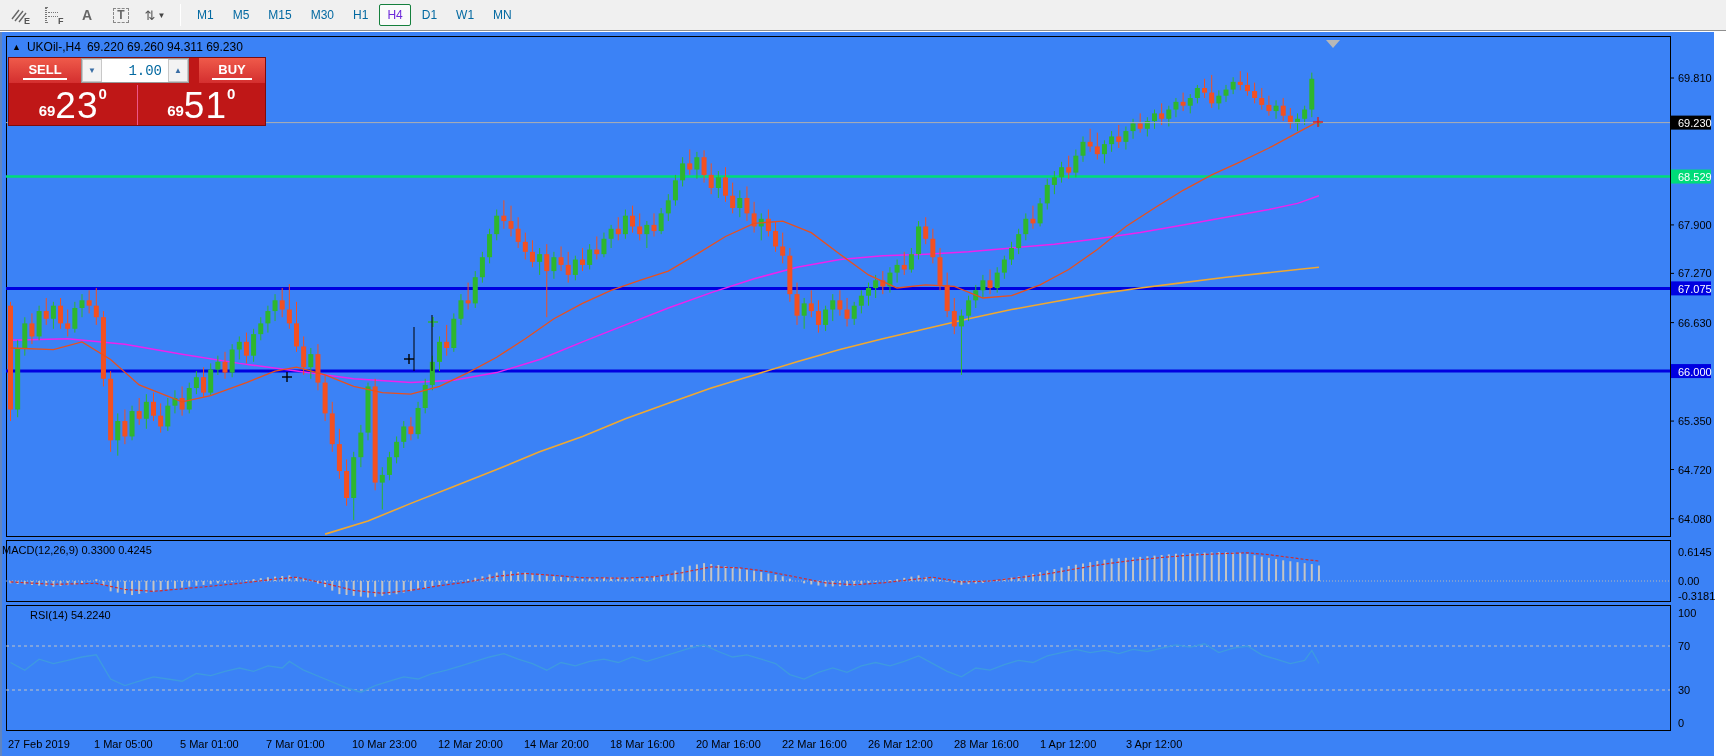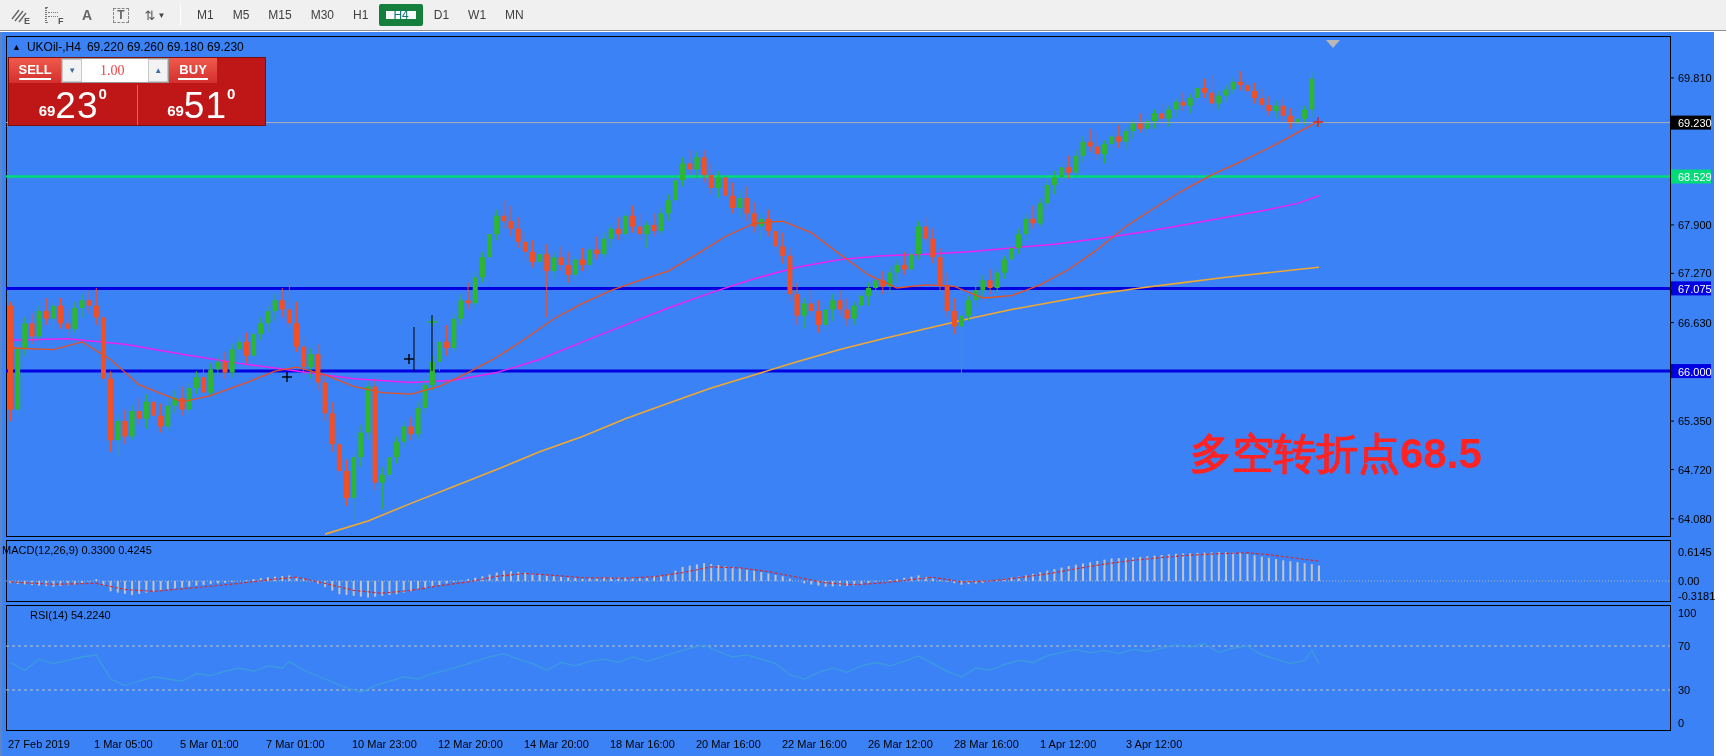--- a/index.html
+++ b/index.html
@@ -6,22 +6,22 @@
   html,body { width:1726px; height:756px; background:#f0f0f0; font-family:"Liberation Sans", sans-serif; overflow:hidden; }
   #stage { position:relative; width:1726px; height:756px; background:#ffffff; }
 
   
   #toolbar { position:absolute; left:0; top:0; width:1726px; height:31px; background:#f0f0f0;
              border-bottom:1px solid #8f8f8f; display:flex; align-items:center; }
   .tb-btn { height:24px; min-width:30px; margin-left:4px; display:flex; align-items:center; justify-content:center;
             color:#555; font-size:12px; border:1px solid transparent; border-radius:2px; position:relative; }
   .tb-sep { width:1px; height:22px; background:#c0c0c0; margin:0 8px 0 10px; border-right:1px solid #fff; }
   .tf-btn { height:22px; padding:0 7px; margin-right:3px; display:flex; align-items:center; justify-content:center;
-            font-size:12px; color:#404040; border:1px solid transparent; border-radius:2px; }
-  .tf-btn.active { background:#fafafa; border:7px solid #15803d; color:#0f766e; }
+            font-size:12px; color:#0369a1; border:1px solid transparent; border-radius:2px; }
+  .tf-btn.active { background:#fafafa; border:1px solid #15803d; color:#6d28d9; }
   .glyph-hatch { position:relative; width:18px; height:16px; }
   .glyph-hatch svg { position:absolute; left:0; top:0; }
   .sub-letter { position:absolute; right:-2px; bottom:-3px; font-size:9px; font-weight:bold; color:#555; }
   .glyph-grid { position:relative; width:16px; height:14px; border:1px dotted #777; }
   .glyph-grid:before { content:""; position:absolute; left:2px; top:4px; width:10px; height:0; border-top:1px dotted #777; }
   .glyph-grid:after  { content:""; position:absolute; left:2px; top:8px; width:10px; height:0; border-top:1px dotted #777; }
   .glyph-A { font-size:14px; font-weight:bold; color:#666; }
   .glyph-T { font-size:12px; font-weight:bold; color:#666; border:1px dashed #888; padding:0 3px; line-height:13px; }
   .glyph-arrows { font-size:13px; color:#555; letter-spacing:-1px; }
   .caret-down { font-size:8px; color:#444; margin-left:3px; }
@@ -30,31 +30,31 @@
   #window { position:absolute; left:0; top:32px; width:1714px; height:724px; background:#3b82f6; }
   #svg-root { position:absolute; left:0; top:0; }
 
   
   #title-bar { position:absolute; left:12px; top:40px; font-size:12px; color:#000; display:flex; gap:6px; align-items:center; z-index:5; }
   #title-bar .tri { font-size:9px; }
 
   
   #trade-panel { position:absolute; left:8px; top:57px; width:258px; height:69px; background:#bf1717;
                  border:1px solid #7e0d0d; z-index:6; }
-  #tp-top { position:absolute; left:0; top:0; width:208px; height:25px; display:flex; }
+  #tp-top { position:absolute; left:0; top:0; width:256px; height:25px; display:flex; }
   .tp-btn { height:25px; display:flex; flex-direction:column; align-items:center; justify-content:center;
             background:linear-gradient(#ef5a4a,#d42f2f); color:#fff; font-size:13px; font-weight:bold; }
   .tp-btn .ul { width:62%; height:2px; background:#fff; margin-top:1px; }
   #sell-btn { width:72px; }
   #buy-btn  { width:66px; margin-left:auto; }
   #vol-group { display:flex; height:25px; background:#fff; border:1px solid #999; }
   .spin { width:20px; height:23px; background:#f3f3f3; border:1px solid #c8c8c8; color:#3a6ea5; font-size:8px;
           display:flex; align-items:center; justify-content:center; }
-  #vol-value { width:66px; height:23px; border:none; font-size:14px; text-align:center; padding-right:6px; color:#ef4444;
-               font-family:Liberation Serif, serif; }
+  #vol-value { width:66px; height:23px; border:none; font-size:14px; text-align:right; padding-right:6px; color:#0369a1;
+               font-family:Liberation Mono, monospace; }
   #tp-prices { position:absolute; left:0; top:27px; width:256px; height:40px; display:flex; color:#fff; }
   .price-box { flex:1; display:flex; align-items:flex-end; justify-content:center; padding-bottom:3px; }
   .price-box.left { border-right:1px solid #e58; }
   .p-small { font-size:15px; font-weight:bold; margin-bottom:3px; }
   .p-big { font-size:37px; font-weight:normal; line-height:33px; letter-spacing:1px; }
   .p-sup { font-size:15px; font-weight:bold; align-self:flex-start; margin-top:0px; }
 
   
   .pane-label { position:absolute; left:2px; font-size:11px; color:#000; z-index:4; }
   #macd-label { top:544px; }
@@ -754,21 +754,21 @@
           <text x="954" y="716" fill="#000">28 Mar 16:00</text>
           <text x="1040" y="716" fill="#000">1 Apr 12:00</text>
           <text x="1126" y="716" fill="#000">3 Apr 12:00</text>
         </g>
       </svg>
   </div>
 
   <div id="title-bar">
     <span class="tri">▲</span>
     <span>UKOil-,H4</span>
-    <span>69.220 69.260 69.180 69.230</span>
+    <span>69.220 69.260 94.311 69.230</span>
   </div>
 
   <div id="trade-panel">
     <div id="tp-top">
       <div class="tp-btn" id="sell-btn">
         <span>SELL</span>
           <span class="ul"></span>
       </div>
       <div id="vol-group">
         <div class="spin">▼</div>
@@ -790,14 +790,13 @@
         <span class="p-small">69</span>
         <span class="p-big">51</span>
         <span class="p-sup">0</span>
       </div>
     </div>
   </div>
 
   <div class="pane-label" id="macd-label">MACD(12,26,9) 0.3300 0.4245</div>
   <div class="pane-label" id="rsi-label">RSI(14) 54.2240</div>
 
-  <div id="annotation">多空转折点68.5</div>
 </div>
 
 </body></html>

